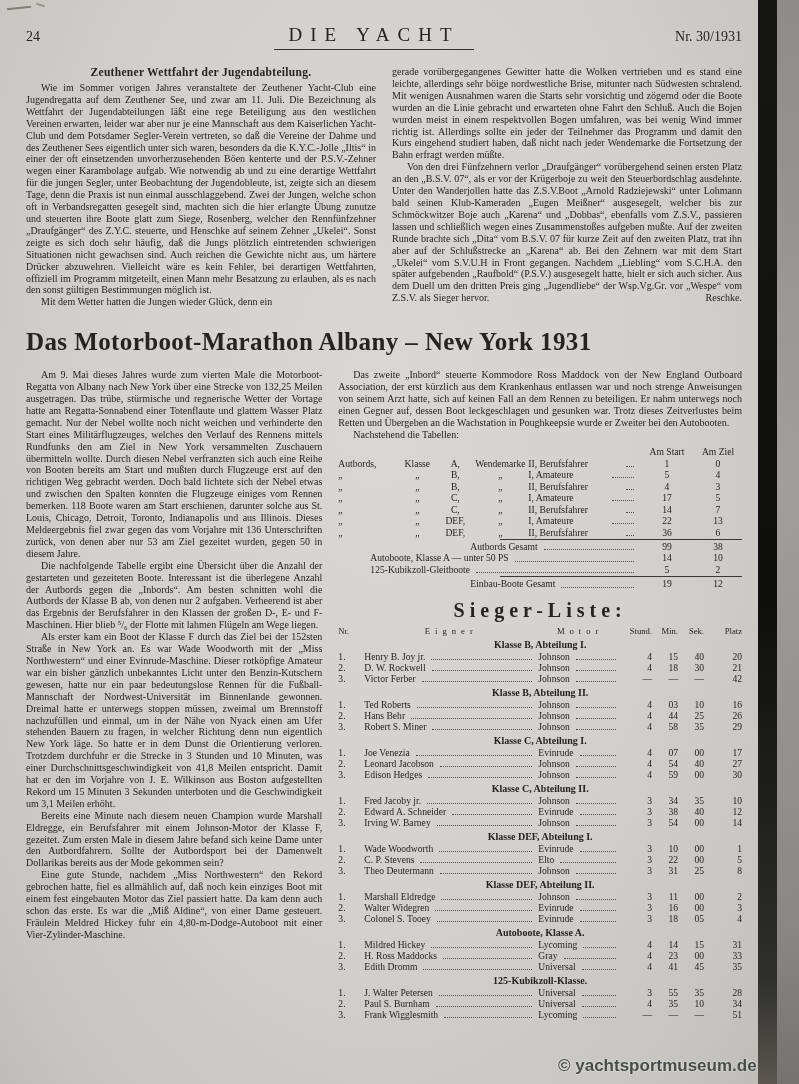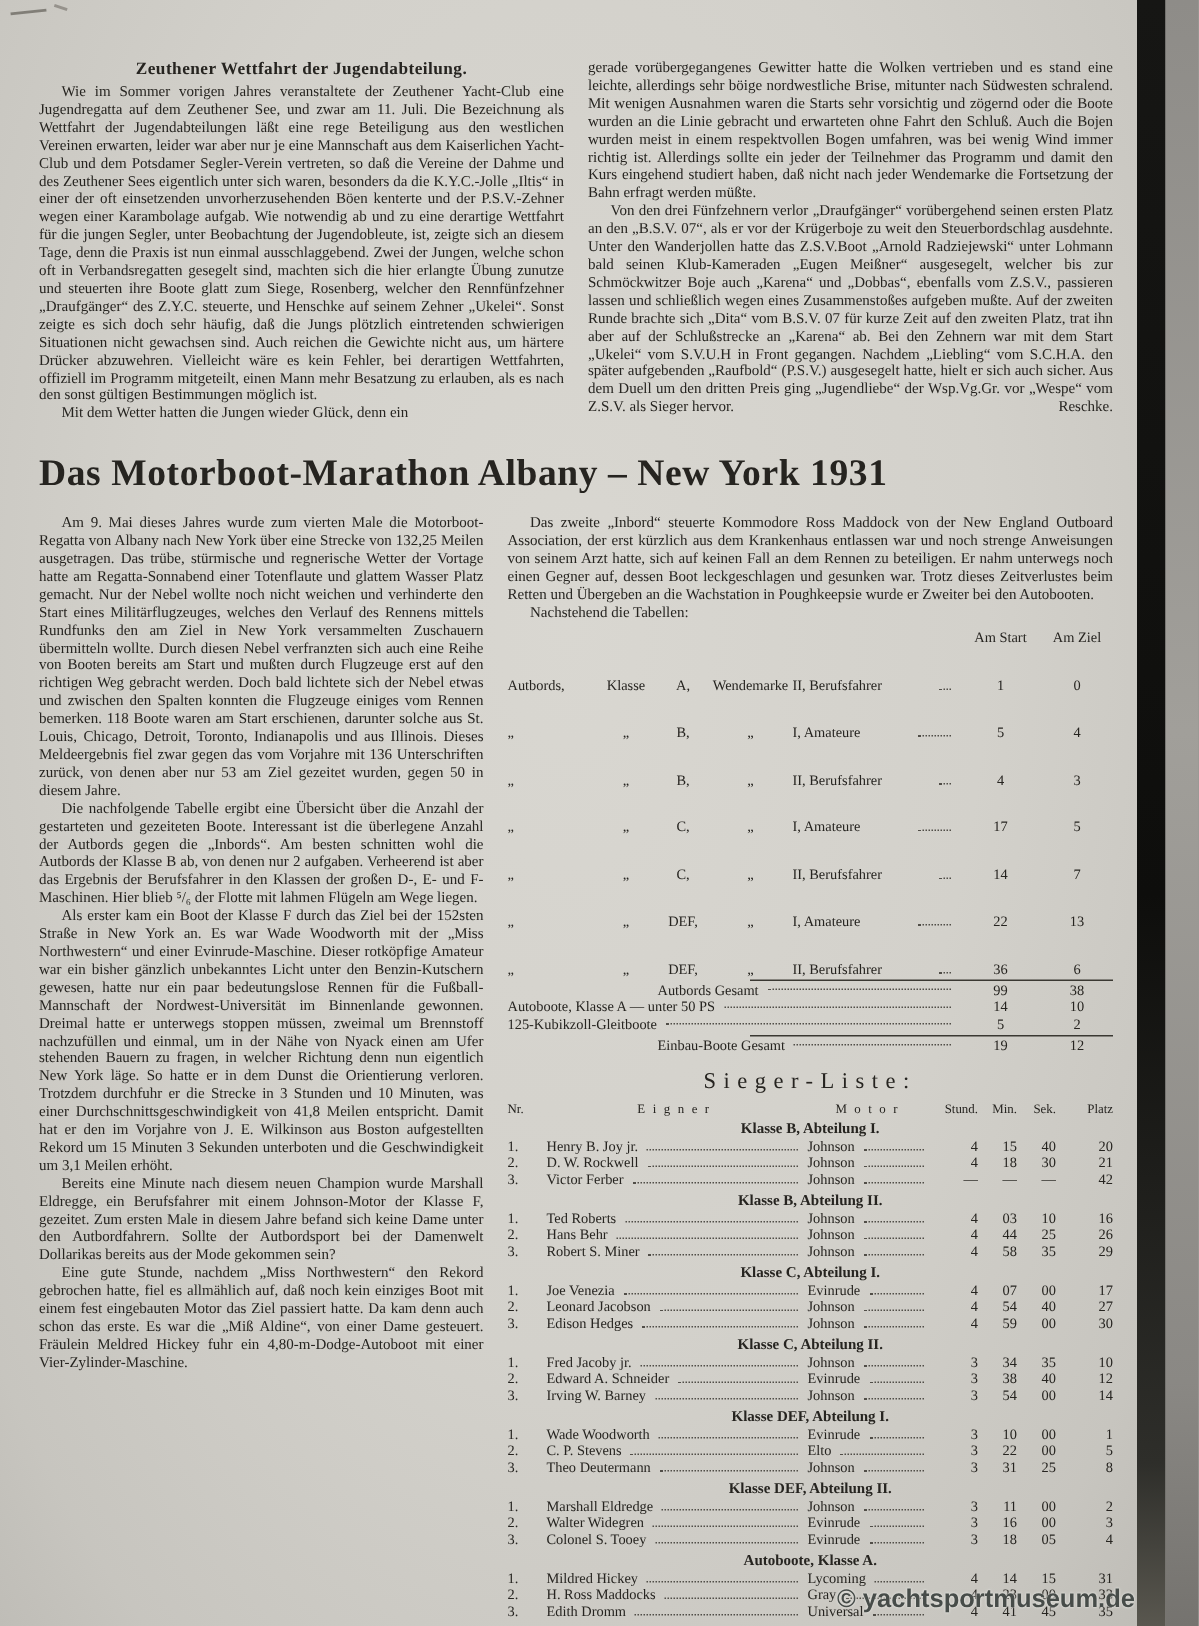--- a/index.html
+++ b/index.html
@@ -46,36 +46,36 @@
 
   .a2-title{text-align:left;font-weight:bold;font-size:25px;margin:20px 0 13px 0;letter-spacing:.4px;}
 
   
   .ov{margin-top:5px;font-size:9.6px;line-height:11.4px;}
   .ov-head{display:flex;margin-bottom:1px;}
   .ov-head .sp{flex:1;}
   .ov-hstart{width:54px;text-align:center;}
   .ov-hziel{width:48px;text-align:center;}
   .ov-row{display:flex;align-items:baseline;}
-  .ov-c1{width:58px;margin-top:20px;}
+  .ov-c1{width:58px;}
   .ov-c2{width:42px;text-align:center;}
   .ov-c3{width:34px;text-align:center;}
   .ov-c4{width:56px;text-align:center;}
   .ov-mid{flex:1;display:flex;align-items:baseline;gap:32px;}
   .ov-c5{white-space:nowrap;}
   .dots{flex:1;border-bottom:1.2px dotted #514e48;margin:0 6px 2px 6px;min-width:8px;}
   .ov-start{width:54px;text-align:center;}
   .ov-ziel{width:48px;text-align:center;}
   .ov-rule{border-top:1px solid #3a3832;margin:1px 0 1px 40%;}
-  .ov-tot{display:flex;align-items:center;}
+  .ov-tot{display:flex;align-items:flex-end;margin-left:32px;}
   .ov-lab{white-space:nowrap;}
   .ov-lab.ind{padding-left:100px;}
 
   
-  .sl-title{text-align:center;font-weight:normal;font-size:15px;letter-spacing:5px;margin:9px 0 4px 0;}
+  .sl-title{text-align:center;font-weight:bold;font-size:20px;letter-spacing:5px;margin:9px 0 4px 0;}
   .sl-head{display:flex;align-items:baseline;font-size:8.6px;margin-bottom:2px;}
   .slh-nr{width:26px;}
   .slh-eigner{width:174px;text-align:center;letter-spacing:5px;}
   .slh-motor{flex:1;text-align:center;letter-spacing:5px;}
   .slh-t{width:30px;text-align:right;white-space:nowrap;}
   .slh-m{width:26px;text-align:right;}
   .slh-s{width:26px;text-align:right;}
   .slh-p{width:30px;text-align:right;margin-left:8px;}
   .sl-sec-title{text-align:center;font-weight:bold;font-size:10px;margin:3px 0 1px 0;}
   .sl-row{display:flex;align-items:baseline;font-size:9.6px;line-height:11px;}
@@ -99,20 +99,25 @@
 </style>
 </head>
 <body>
 
 <div class="paper">
   <div class="pen-mark"></div>
   <div class="pen-mark2"></div>
 
   <div class="content">
 
+    <div class="mast">
+      <span class="pgnum">24</span>
+      <span class="mast-center"><span class="mast-title">DIE YACHT</span></span>
+      <span class="issue">Nr. 30/1931</span>
+    </div>
 
     <div class="a1 grid">
       <div>
         <h3 class="a1-title">Zeuthener Wettfahrt der Jugendabteilung.</h3>
         <div>
             <p class="para">Wie im Sommer vorigen Jahres veranstaltete der Zeuthener Yacht-Club eine Jugendregatta auf dem Zeuthener See, und zwar am 11. Juli. Die Bezeichnung als Wettfahrt der Jugendabteilungen läßt eine rege Beteiligung aus den westlichen Vereinen erwarten, leider war aber nur je eine Mannschaft aus dem Kaiserlichen Yacht-Club und dem Potsdamer Segler-Verein vertreten, so daß die Vereine der Dahme und des Zeuthener Sees eigentlich unter sich waren, besonders da die K.Y.C.-Jolle „Iltis“ in einer der oft einsetzenden unvorherzusehenden Böen kenterte und der P.S.V.-Zehner wegen einer Karambolage aufgab. Wie notwendig ab und zu eine derartige Wettfahrt für die jungen Segler, unter Beobachtung der Jugendobleute, ist, zeigte sich an diesem Tage, denn die Praxis ist nun einmal ausschlaggebend. Zwei der Jungen, welche schon oft in Verbandsregatten gesegelt sind, machten sich die hier erlangte Übung zunutze und steuerten ihre Boote glatt zum Siege, Rosenberg, welcher den Rennfünfzehner „Draufgänger“ des Z.Y.C. steuerte, und Henschke auf seinem Zehner „Ukelei“. Sonst zeigte es sich doch sehr häufig, daß die Jungs plötzlich eintretenden schwierigen Situationen nicht gewachsen sind. Auch reichen die Gewichte nicht aus, um härtere Drücker abzuwehren. Vielleicht wäre es kein Fehler, bei derartigen Wettfahrten, offiziell im Programm mitgeteilt, einen Mann mehr Besatzung zu erlauben, als es nach den sonst gültigen Bestimmungen möglich ist.</p>
             <p class="para">Mit dem Wetter hatten die Jungen wieder Glück, denn ein</p>
           </div>
       </div>
       <div>

